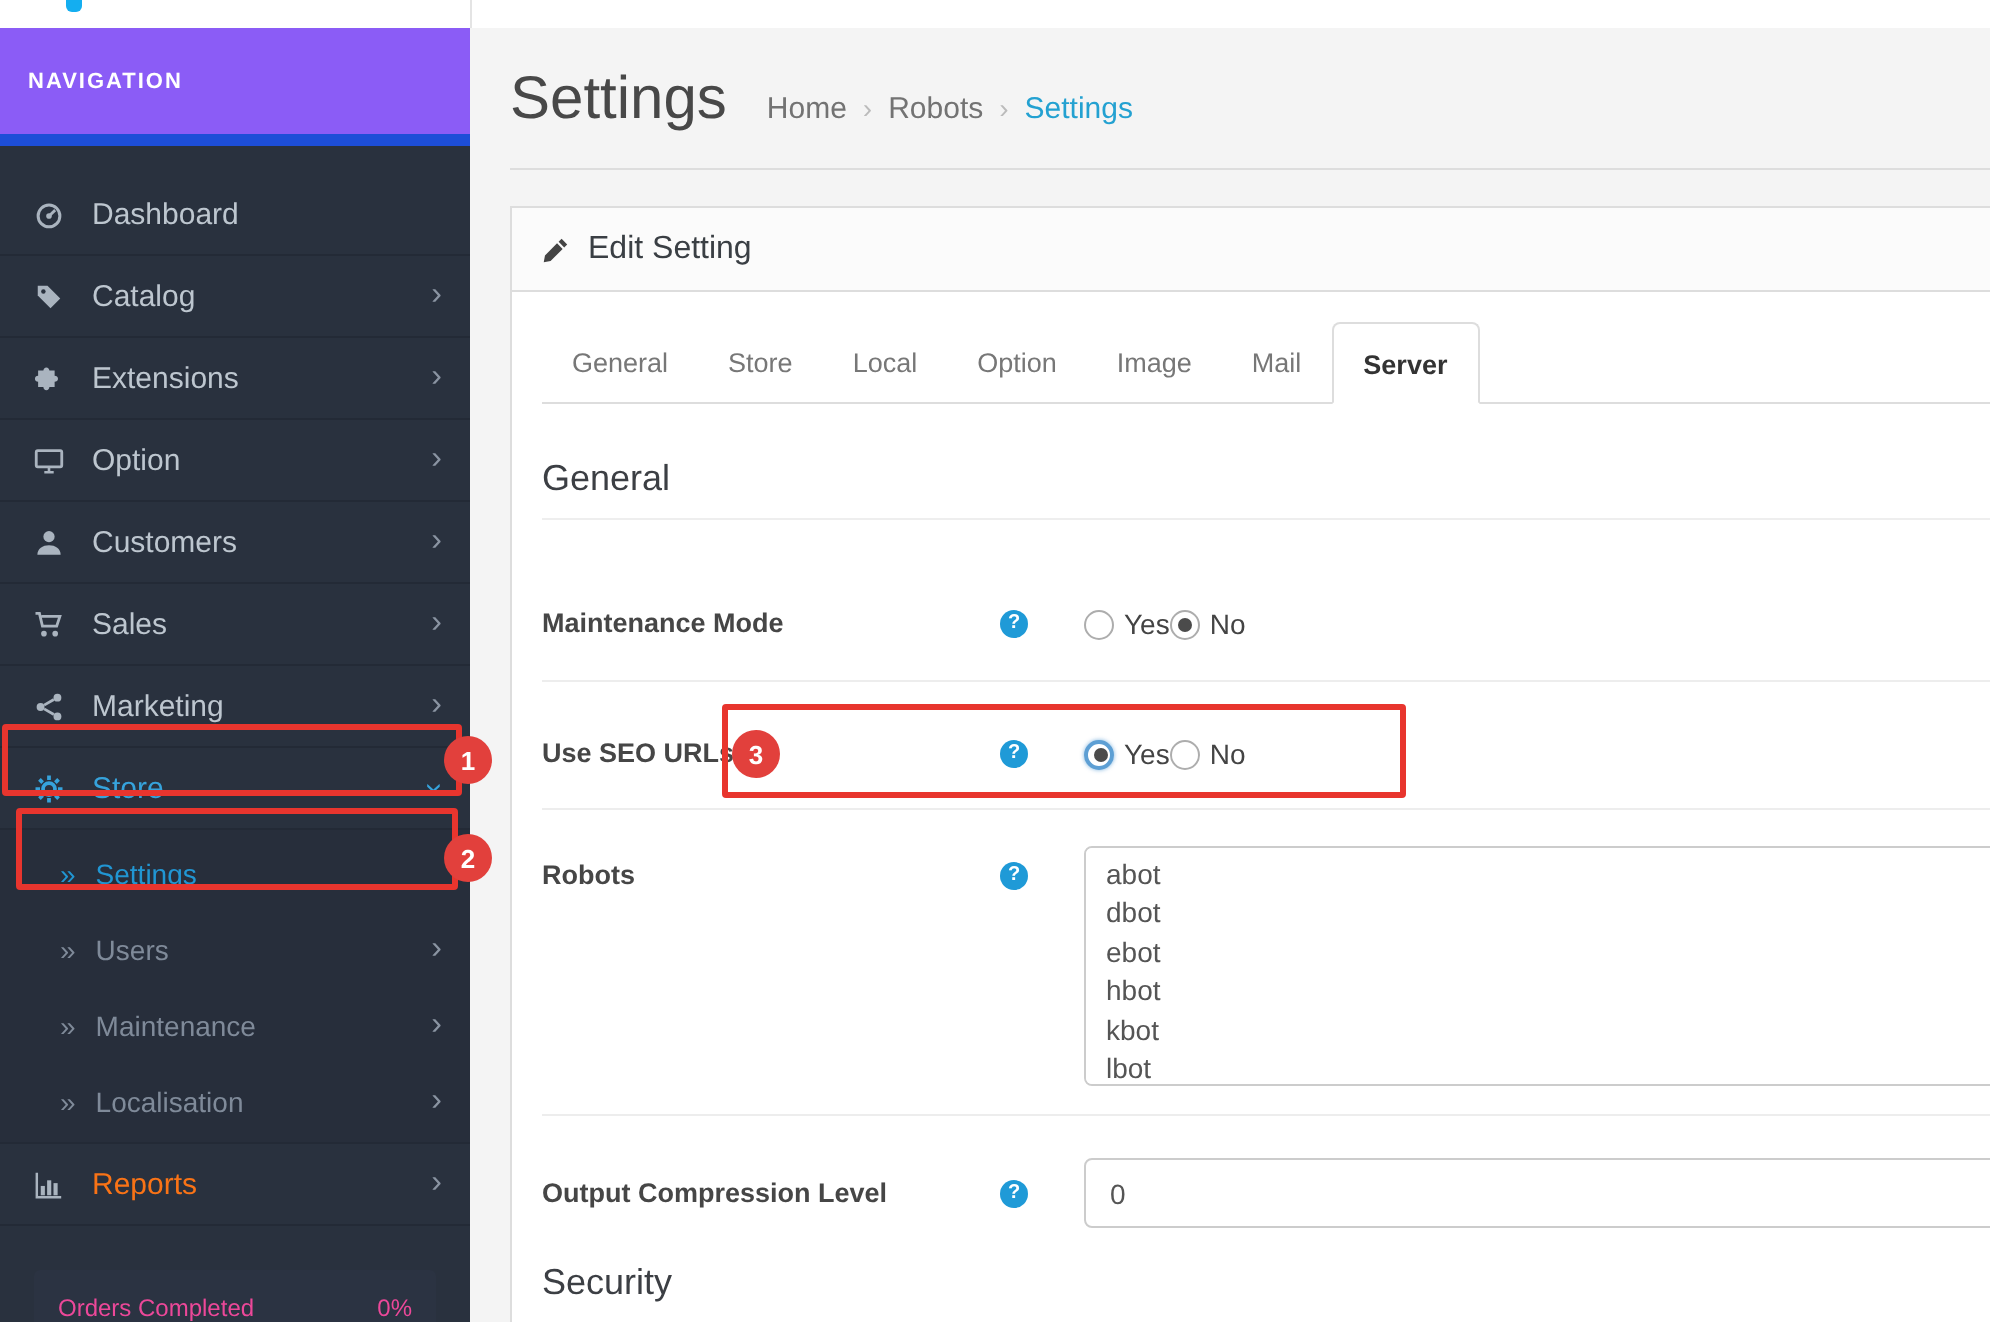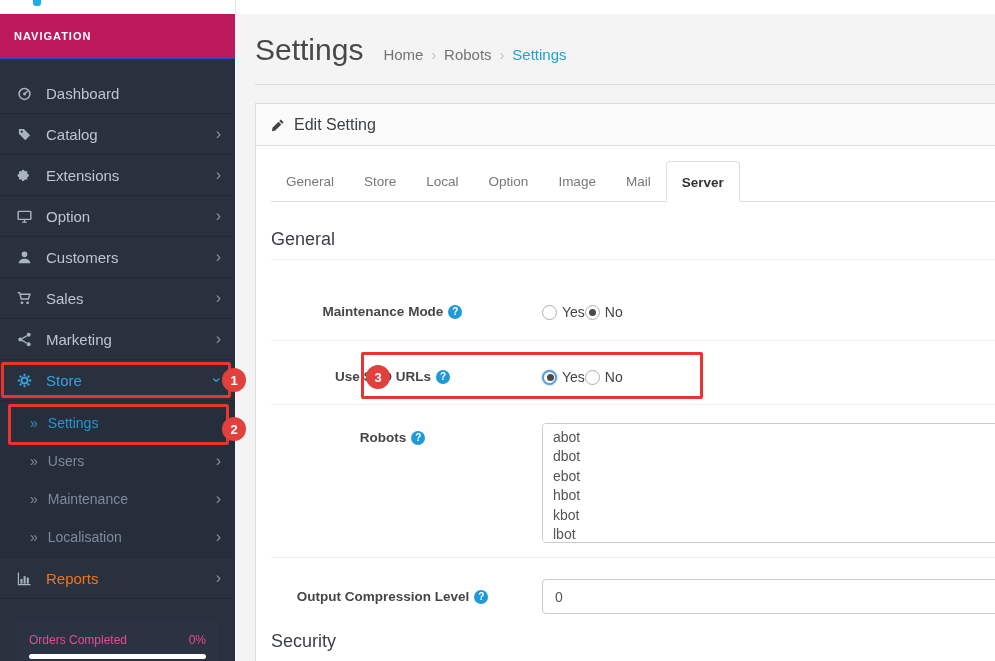--- a/index.html
+++ b/index.html
@@ -4,21 +4,21 @@
 <style>
   * { margin:0; padding:0; box-sizing:border-box; }
   html,body { width:995px; height:661px; overflow:hidden; font-family:"Liberation Sans","DejaVu Sans",sans-serif; background:#f4f4f4; }
   .topstrip { position:relative; height:14px; background:#fff; }
   .logo-frag { position:absolute; left:33px; top:0; width:8px; height:6px; background:#14aef0; border-radius:0 0 3px 3px; }
   .topstrip-divider { position:absolute; left:235px; top:0; width:1px; height:14px; background:#e4e4e4; }
   .layout { display:flex; height:647px; }
 
   
   .sidebar { width:235px; flex:0 0 235px; background:#29313e; height:100%; position:relative; }
-  .nav-header { height:45px; display:flex; align-items:center; padding-left:14px; background:#be185d; border-bottom:1px solid #1d4ed8; color:#fff; font-size:11px; font-weight:bold; letter-spacing:1px; }
+  .nav-header { height:59px; display:flex; align-items:center; padding-left:14px; background:#8b5cf6; border-bottom:6px solid #1d4ed8; color:#fff; font-size:11px; font-weight:bold; letter-spacing:1px; }
   ul.menu { list-style:none; padding-top:14px; }
   li.item { height:41px; display:flex; align-items:center; border-bottom:1px solid #232a36; color:#bdc6cf; font-size:15px; cursor:pointer; }
   li.item .icon { width:20px; margin:0 12px 0 14px; display:flex; justify-content:center; color:#aab4bf; }
   li.item .lbl { flex:0 1 auto; }
   .chev { margin-left:auto; margin-right:14px; color:#8a94a2; font-size:16px; line-height:1; }
   .chev::before { content:"\203A"; }
   .chev.down { transform:rotate(90deg); margin-right:16px; }
   li.item.active-parent, li.item.active-parent .icon, li.item.active-parent .chev { color:#36a3dc; }
   ul.submenu { list-style:none; padding:3px 0 1px 0; background:#272e3b; }
   li.sub { height:38px; display:flex; align-items:center; color:#7f8a99; font-size:14px; cursor:pointer; }
@@ -49,21 +49,21 @@
   ul.tabs li.active { background:#fff; border:1px solid #ddd; border-bottom:1px solid #fff; border-radius:4px 4px 0 0; color:#333; font-weight:bold; margin-bottom:-1px; }
 
   .sec { margin-top:27px; padding-bottom:9px; border-bottom:1px solid #eee; font-size:18px; font-weight:normal; color:#3c3f44; }
   .sec2 { margin-top:2px; border-bottom:none; }
 
   .fg { display:flex; align-items:center; border-bottom:1px solid #ededed; }
   .fg1 { padding:42px 0 18px; }
   .fg2 { padding:26px 0 17px; }
   .fg3 { padding:18px 0 14px; align-items:flex-start; }
   .fg4 { padding:21px 0 15px; border-bottom:none; }
-  .flabel { width:243px; flex:0 0 243px; margin-right:28px; display:flex; justify-content:center; align-items:center; font-size:13.5px; font-weight:bold; color:#464646; line-height:20px; text-align:right; }
+  .flabel { width:243px; flex:0 0 243px; margin-right:28px; display:flex; justify-content:space-between; align-items:center; font-size:13.5px; font-weight:bold; color:#464646; line-height:20px; text-align:right; }
   .fg3 .flabel { padding-top:5px; }
   .help { width:14px; height:14px; flex:0 0 14px; margin-left:5px; border-radius:50%; background:#1f9ad7; color:#fff; font-size:10px; font-weight:bold; display:flex; align-items:center; justify-content:center; }
   .help::after { content:"?"; }
   .controls { display:flex; align-items:center; }
   .ropt { display:flex; align-items:center; gap:5px; font-size:14px; color:#444; font-weight:normal; cursor:pointer; }
   .radio { width:15px; height:15px; border:1px solid #adadad; border-radius:50%; background:#fff; position:relative; display:inline-block; }
   .radio.checked::after { content:""; position:absolute; left:3px; top:3px; width:7px; height:7px; border-radius:50%; background:#4b4b4b; }
   .radio.focusring { border:2px solid #5d9fd4; box-shadow:0 0 2px rgba(93,159,212,.8); }
   .radio.focusring.checked::after { left:2.5px; top:2.5px; }
   textarea.robots { width:470px; height:120px; border:1px solid #ccc; border-radius:4px; padding:4px 10px; font-family:"Liberation Sans","DejaVu Sans",sans-serif; font-size:14px; line-height:19.4px; color:#555; resize:none; outline:none; }

